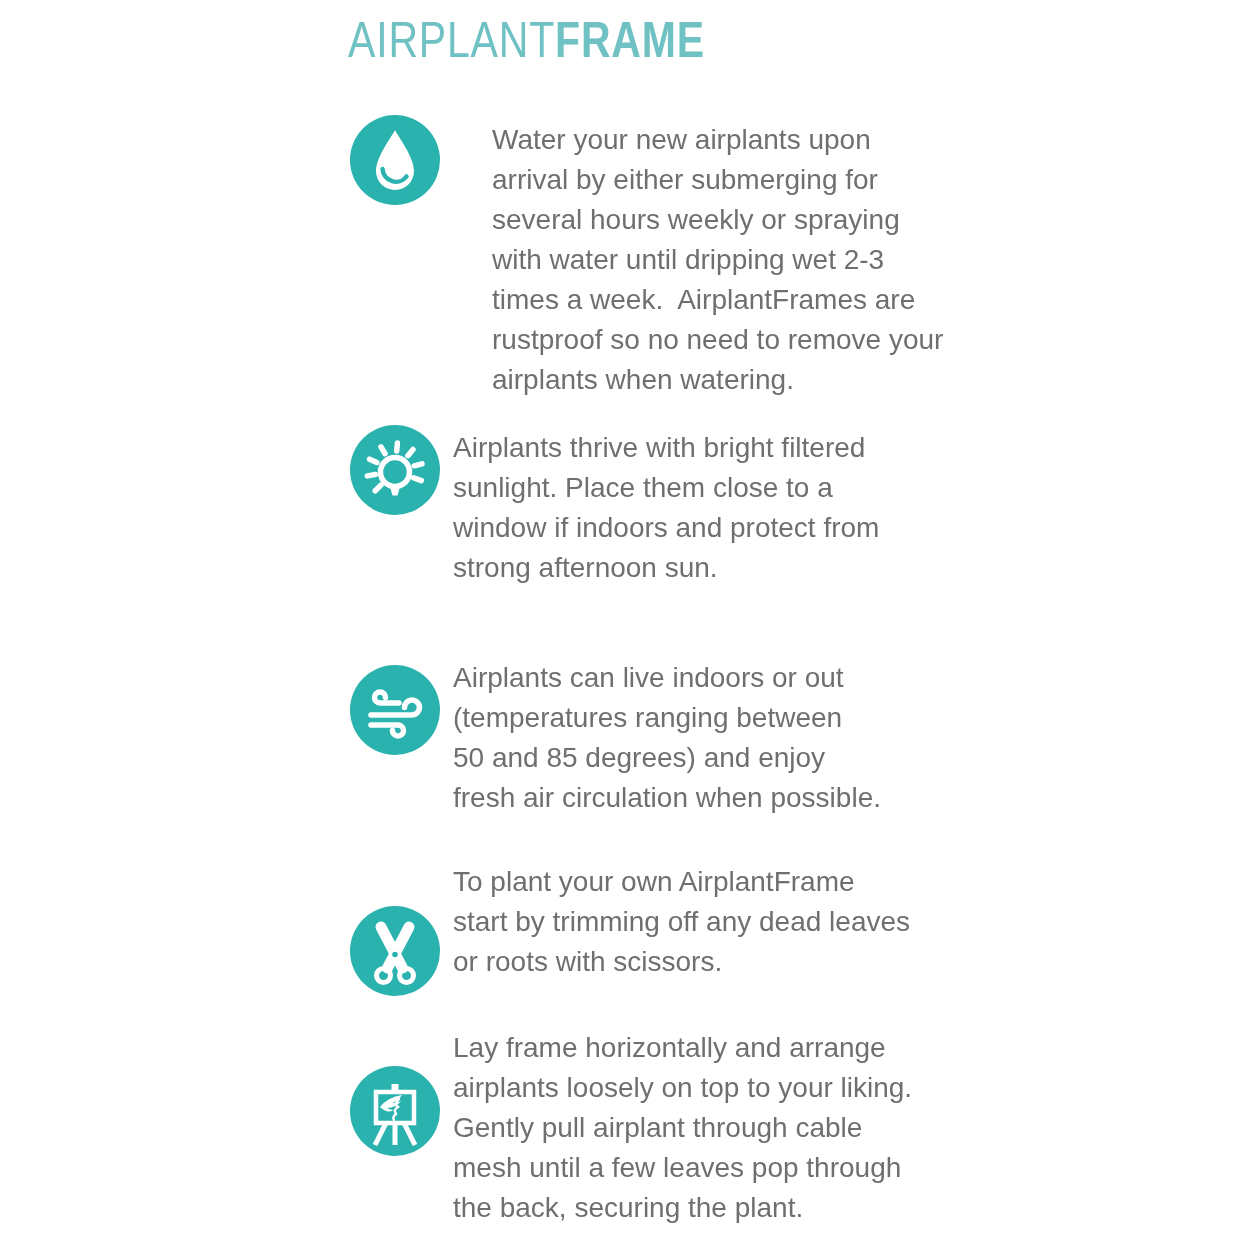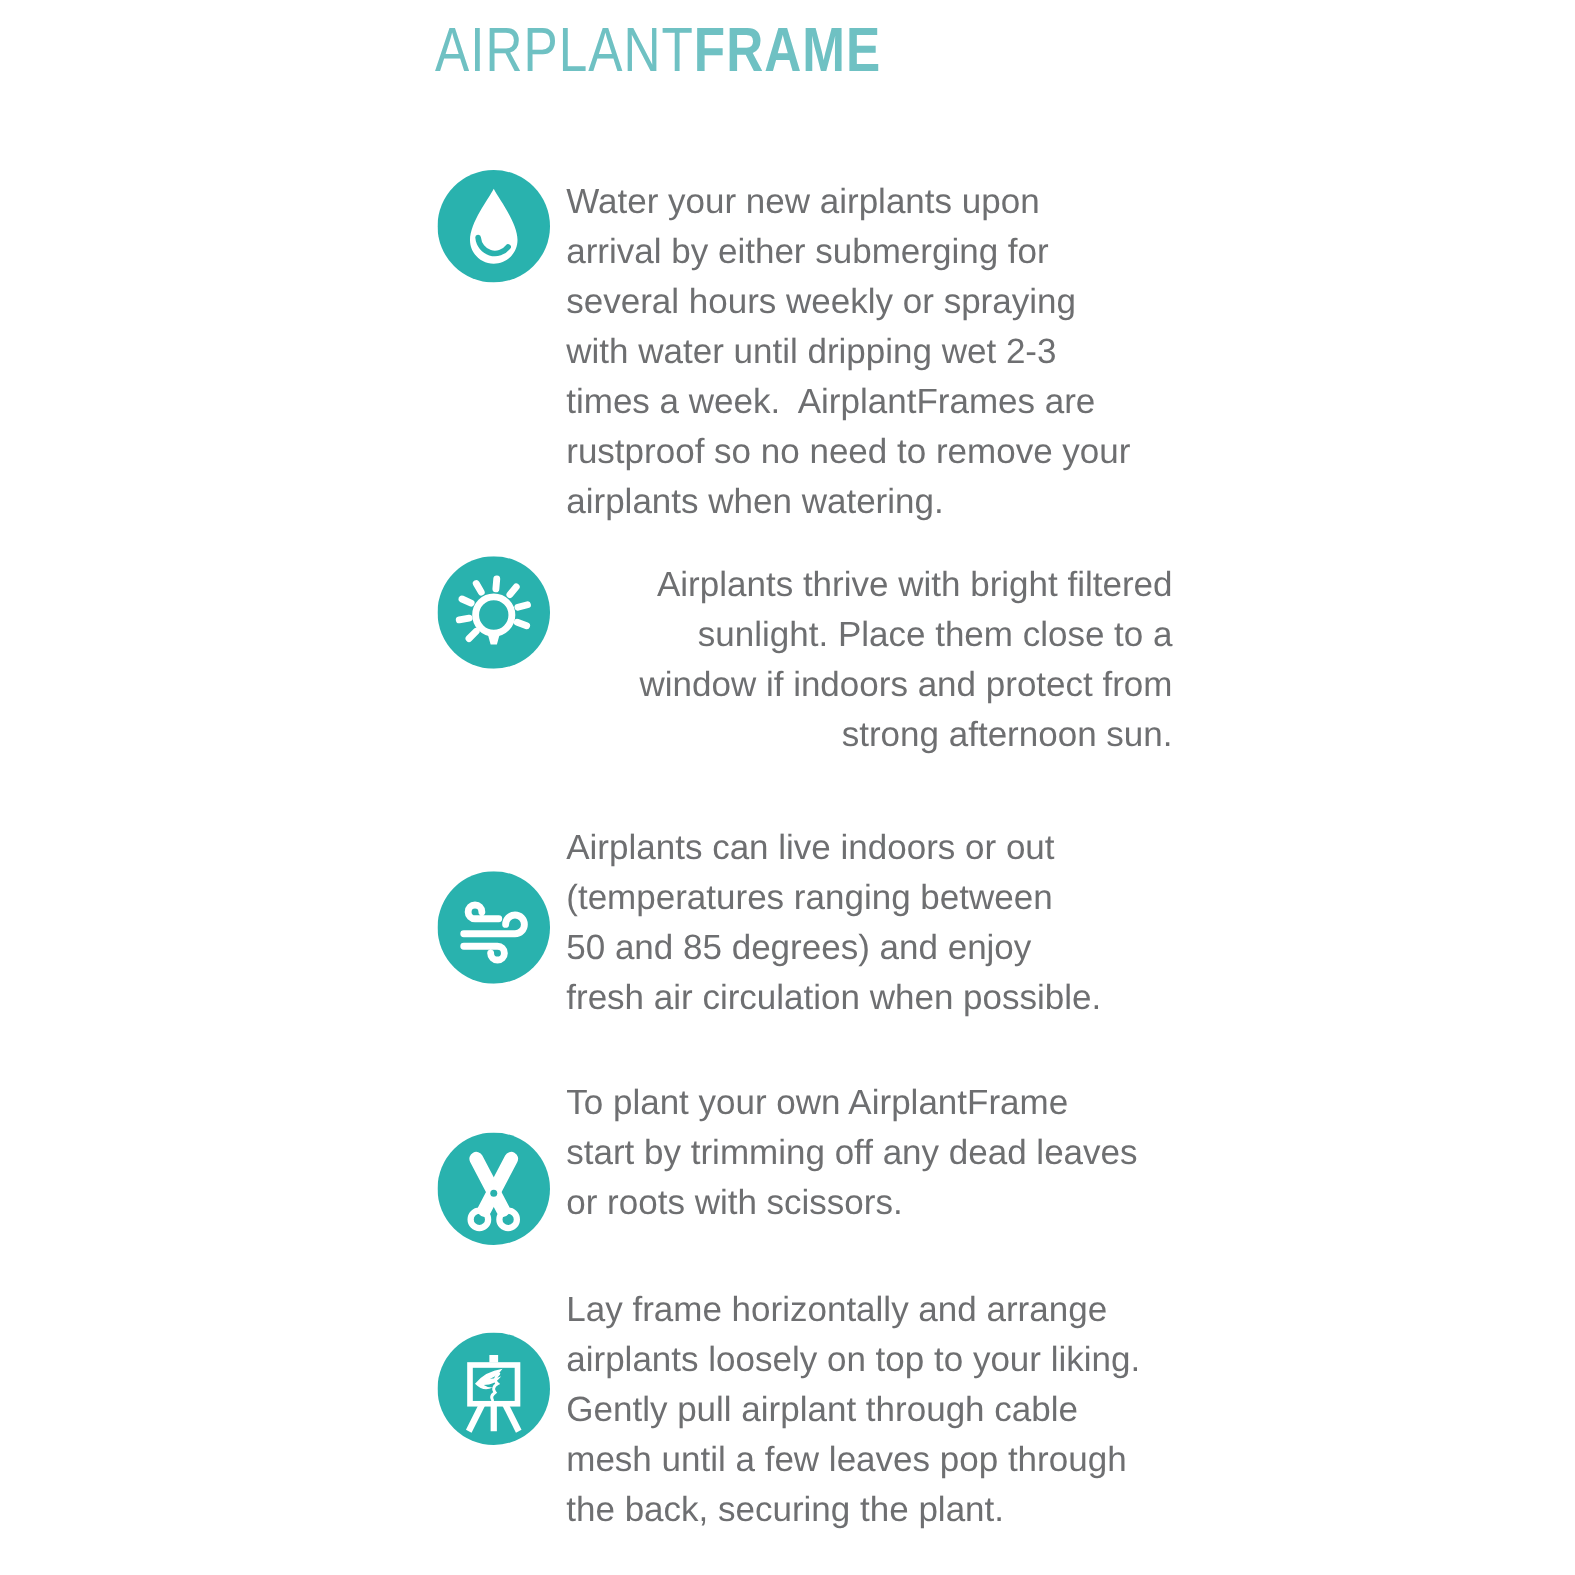--- a/index.html
+++ b/index.html
@@ -35,23 +35,23 @@
   }
   .icon-wrap svg{display:block;}
   .para{
     margin:0;
     width:485px;
     font-size:28px;
     line-height:40px;
     color:var(--text_color,#6e6f71);
     white-space:pre-wrap;
   }
-  .row1{top:141px;} .row1 .icon-wrap{margin-top:-5px;}
-  .row2{top:448px;text-align:right;} .row2 .icon-wrap{margin-top:-3px;}
-  .row3{top:658px;align-items:center;} .row3 .icon-wrap{margin-top:7px;}
+  .row1{top:120px;gap:39px;} .row1 .icon-wrap{margin-top:-5px;}
+  .row2{top:428px;} .row2 .icon-wrap{margin-top:-3px;}
+  .row3{top:658px;} .row3 .icon-wrap{margin-top:7px;}
   .row4{top:862px;} .row4 .icon-wrap{margin-top:44px;}
   .row5{top:1028px;} .row5 .icon-wrap{margin-top:38px;}
 </style>
 </head>
 <body>
 
 <div class="canvas">
 
   <div class="title">
     <span>AIRPLANT</span><span class="bold">FRAME</span>

